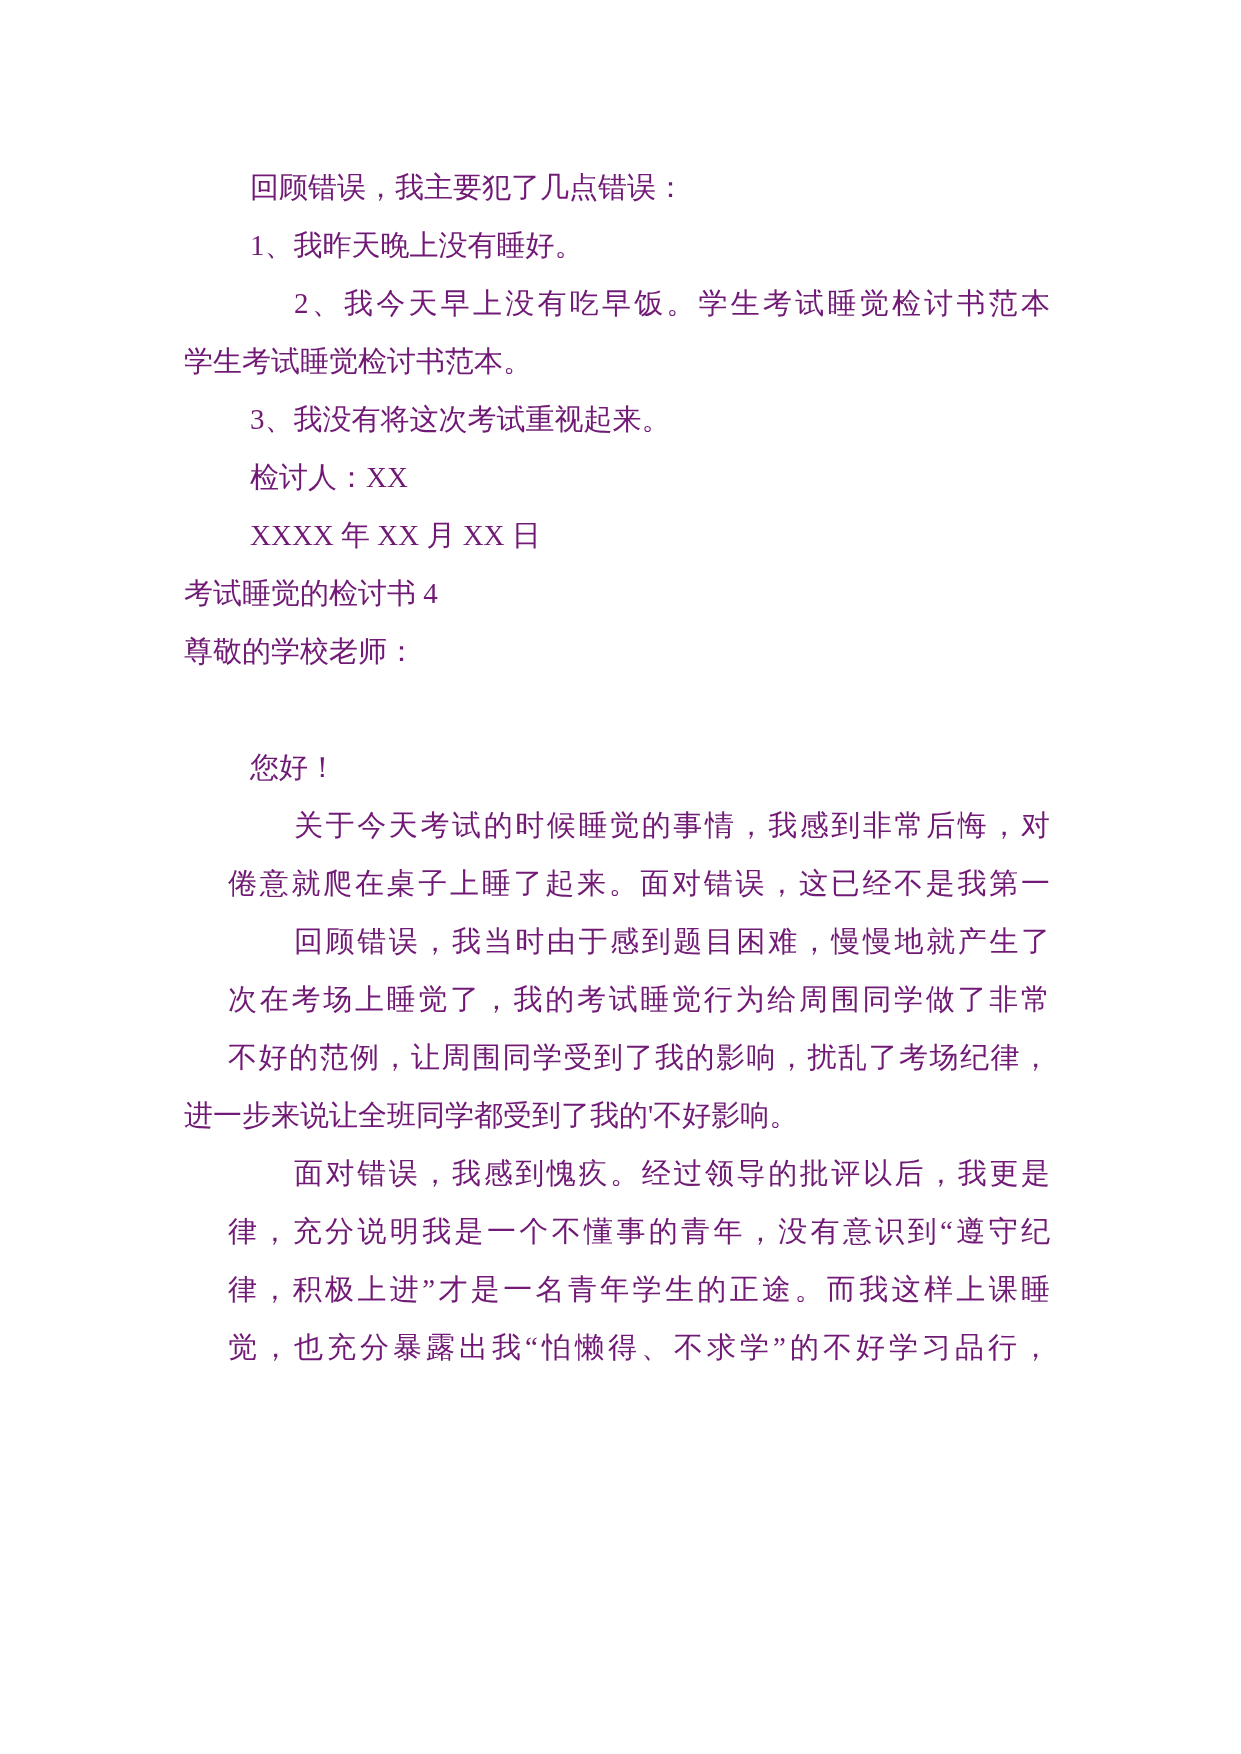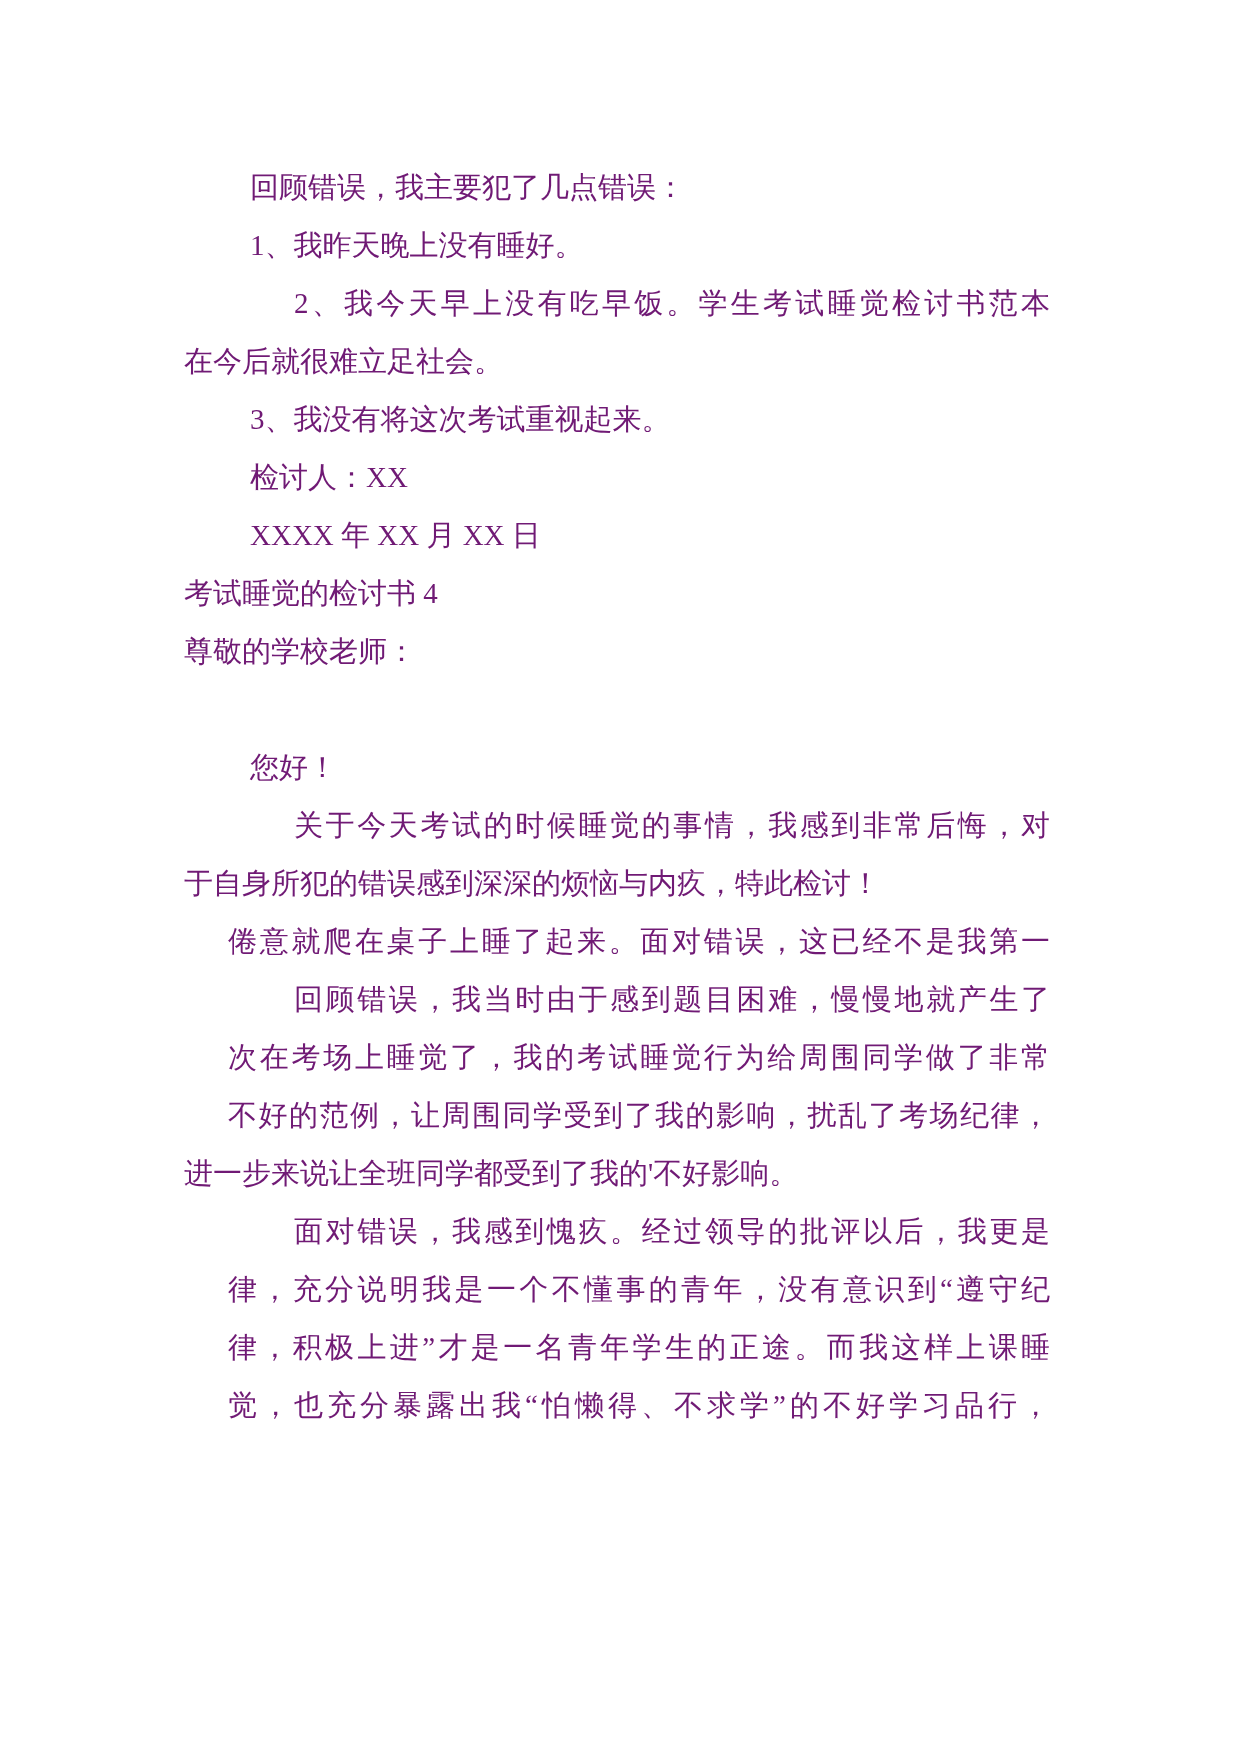--- a/index.html
+++ b/index.html
@@ -44,30 +44,29 @@
 </style>
 </head>
 <body>
 
 <div class="page">
   <div class="textblock" id="lines-container">
 
   <div class="line indent">回顾错误，我主要犯了几点错误：</div>
       <div class="line indent">1、我昨天晚上没有睡好。</div>
       <div class="line indent justify">2、我今天早上没有吃早饭。学生考试睡觉检讨书范本</div>
-      <div class="line">在今后就很难立足社会。</div>
+      <div class="line">学生考试睡觉检讨书范本。</div>
       <div class="line indent">3、我没有将这次考试重视起来。</div>
       <div class="line indent">检讨人：XX</div>
       <div class="line indent">XXXX 年 XX 月 XX 日</div>
       <div class="line">考试睡觉的检讨书 4</div>
       <div class="line">尊敬的学校老师：</div>
       <div class="line blank"></div>
       <div class="line indent">您好！</div>
       <div class="line indent justify">关于今天考试的时候睡觉的事情，我感到非常后悔，对</div>
-      <div class="line">于自身所犯的错误感到深深的烦恼与内疚，特此检讨！</div>
       <div class="line justify">倦意就爬在桌子上睡了起来。面对错误，这已经不是我第一</div>
       <div class="line indent justify">回顾错误，我当时由于感到题目困难，慢慢地就产生了</div>
       <div class="line justify">次在考场上睡觉了，我的考试睡觉行为给周围同学做了非常</div>
       <div class="line justify">不好的范例，让周围同学受到了我的影响，扰乱了考场纪律，</div>
       <div class="line">进一步来说让全班同学都受到了我的'不好影响。</div>
       <div class="line indent justify">面对错误，我感到愧疚。经过领导的批评以后，我更是</div>
       <div class="line justify">律，充分说明我是一个不懂事的青年，没有意识到“遵守纪</div>
       <div class="line justify">律，积极上进”才是一名青年学生的正途。而我这样上课睡</div>
       <div class="line justify">觉，也充分暴露出我“怕懒得、不求学”的不好学习品行，</div>
     </div>

